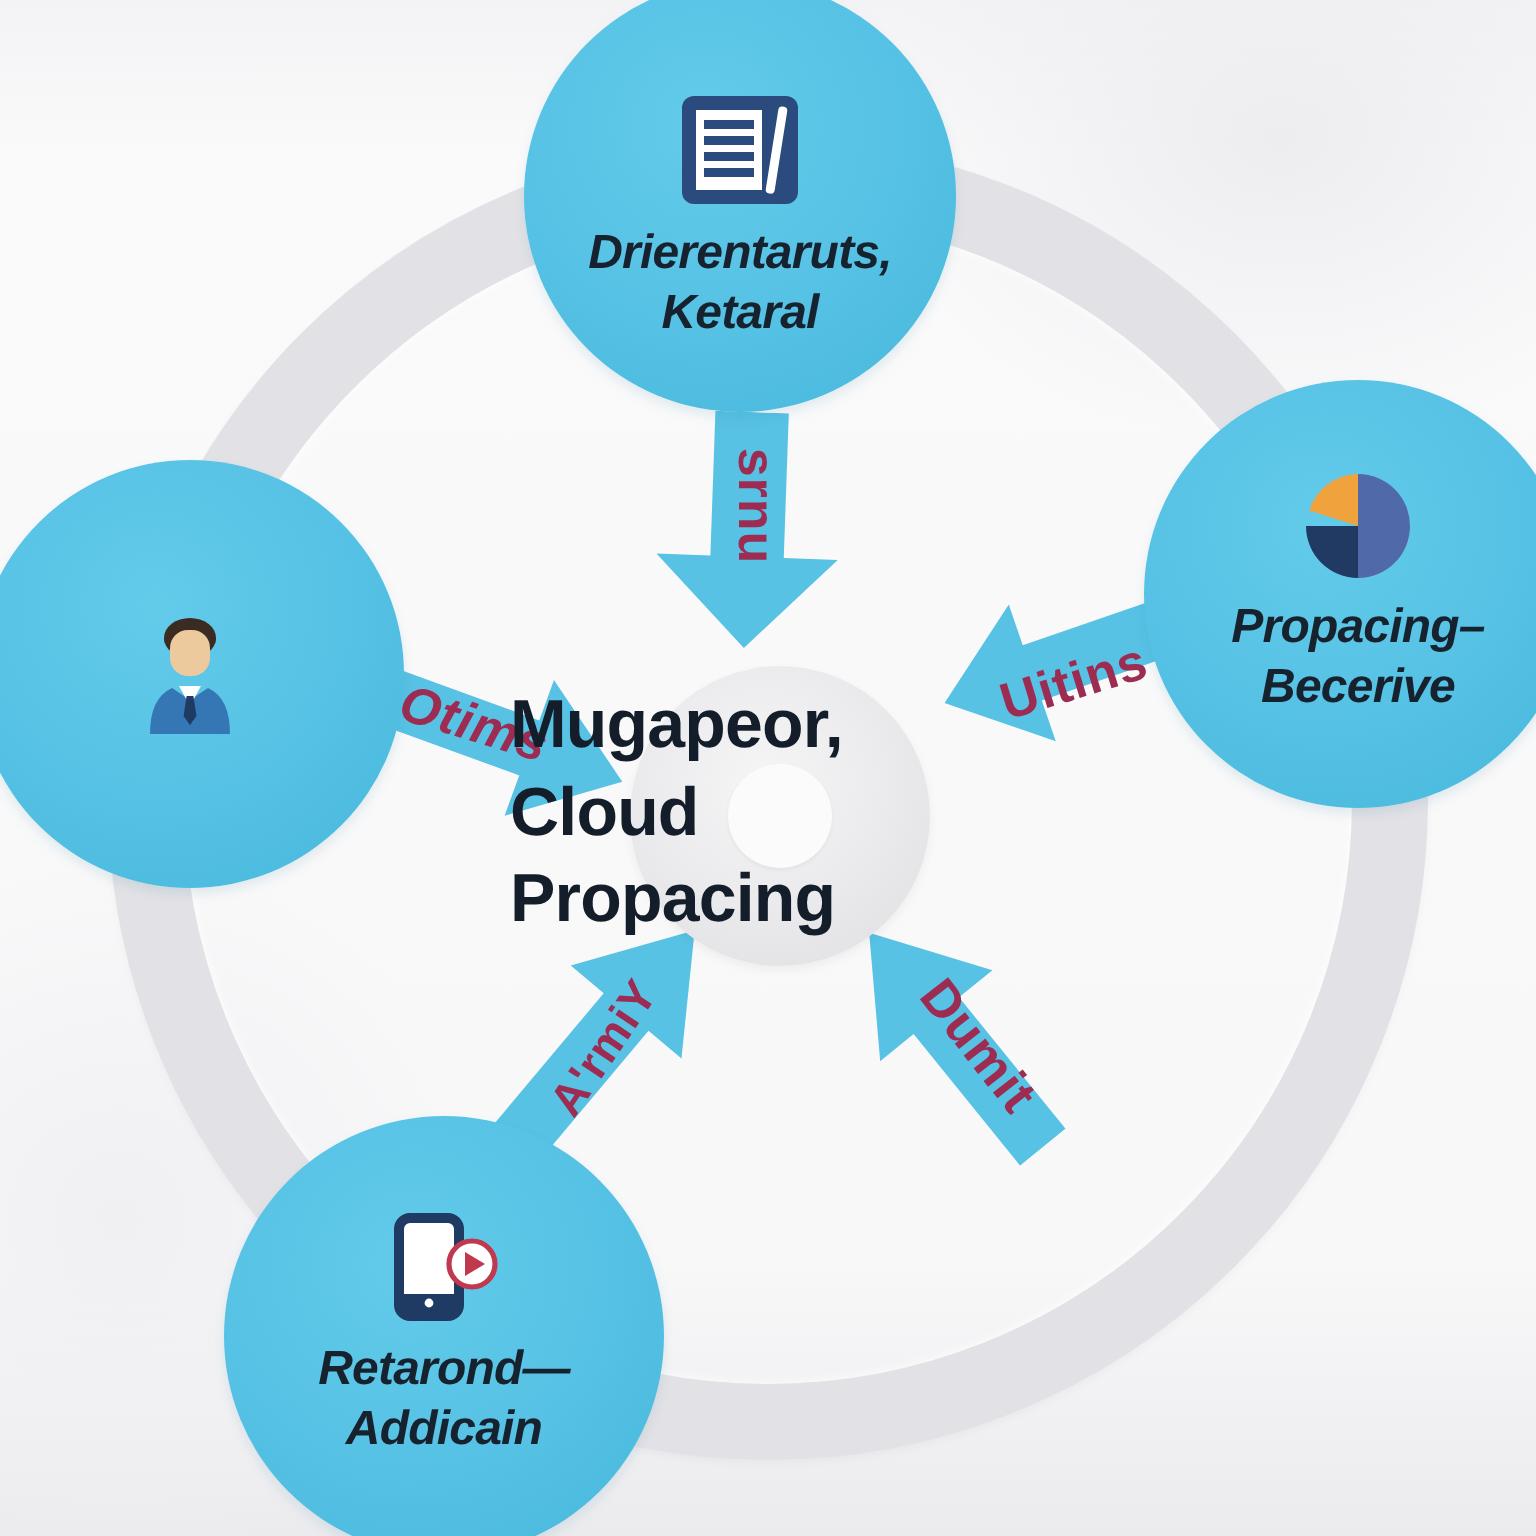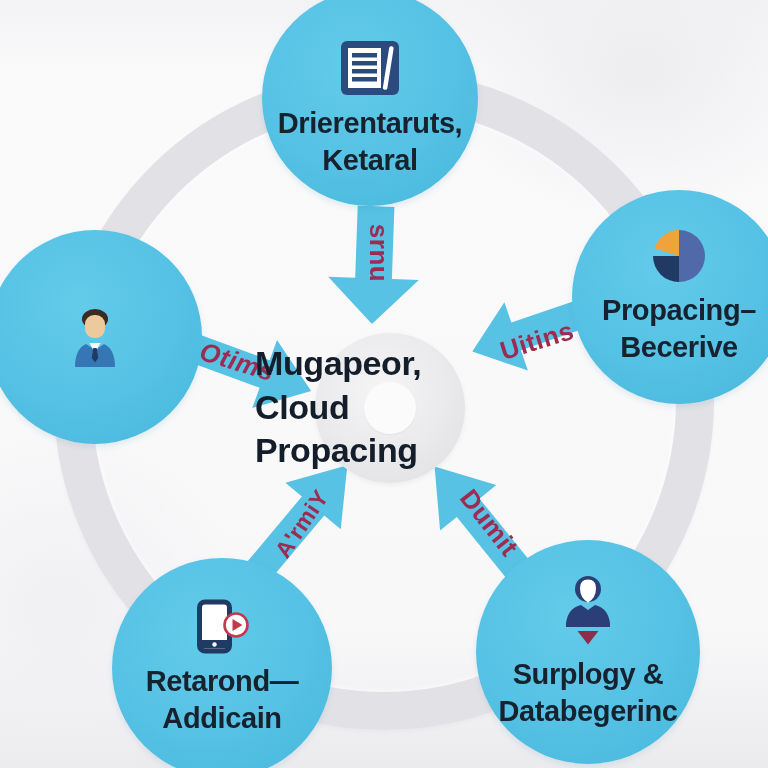--- a/index.html
+++ b/index.html
@@ -18,22 +18,22 @@
     box-shadow:inset 0 0 6px rgba(255,255,255,.9), 0 2px 4px rgba(0,0,0,.03);
   }
 
   .node{
     position:absolute;border-radius:50%;
     background:radial-gradient(circle at 42% 34%,#63cbea 0%,#55c1e4 55%,#46b7db 100%);
     display:flex;flex-direction:column;align-items:center;justify-content:center;
     text-align:center;box-shadow:0 3px 6px rgba(40,120,150,.12);
   }
   .node .label{
-    white-space:pre-line;color:#17222f;font-size:29px;font-weight:600;
-    line-height:1.26;letter-spacing:-.4px;margin-top:8px;
+    white-space:pre-line;color:#17222f;font-size:24px;font-weight:600;
+    line-height:1.26;letter-spacing:-.4px;margin-top:8px;font-style:italic;
   }
   .node-top{left:262px;top:-10px;width:216px;height:216px;padding-top:22px;box-sizing:border-box;}
   .node-left{left:-12px;top:230px;width:214px;height:214px;}
   .node-right{left:572px;top:190px;width:214px;height:214px;}
   .node-bl{left:112px;top:558px;width:220px;height:220px;}
   .node-br{left:476px;top:540px;width:224px;height:224px;}
 
   .hub{
     position:absolute;left:315px;top:333px;width:150px;height:150px;border-radius:50%;
     background:radial-gradient(circle at 44% 38%,#f5f5f6 0%,#ebebed 48%,#dedee2 100%);
@@ -148,23 +148,13 @@
       <rect x="4.5" y="3" width="30" height="49" rx="5.5" fill="#ffffff" stroke="#1f3a63" stroke-width="5"></rect>
       <rect x="7" y="41" width="25" height="8.5" fill="#1f3a63"></rect>
       <circle cx="19.5" cy="45.5" r="2.2" fill="#ffffff"></circle>
       <circle cx="41" cy="26" r="11.5" fill="#ffffff" stroke="#c0394f" stroke-width="2.6"></circle>
       <path d="M37.5 20 L47.5 26 L37.5 32 Z" fill="#c0394f"></path>
     </svg>
     <div class="label">Retarond—
 Addicain</div>
   </div>
 
-  <div class="node node-br">
-    <svg class="icon" width="54" height="74" viewBox="0 0 54 74">
-      <circle cx="27" cy="15" r="13" fill="#2b3f77"></circle>
-      <path d="M19 14 Q19 5.5 27 5.5 Q35 5.5 35 14 Q35 24 27 28.5 Q19 24 19 14 Z" fill="#ffffff"></path>
-      <path d="M5 49 Q7 34 20 31 L27 36 L34 31 Q47 34 49 49 L49 53 L5 53 Z" fill="#2b3f77"></path>
-      <path d="M16.5 57 L37.5 57 L27 70.5 Z" fill="#8e2d4a"></path>
-    </svg>
-    <div class="label">Surplogy &amp;
-Databegerinc</div>
-  </div>
 </div>
 
 </body></html>

